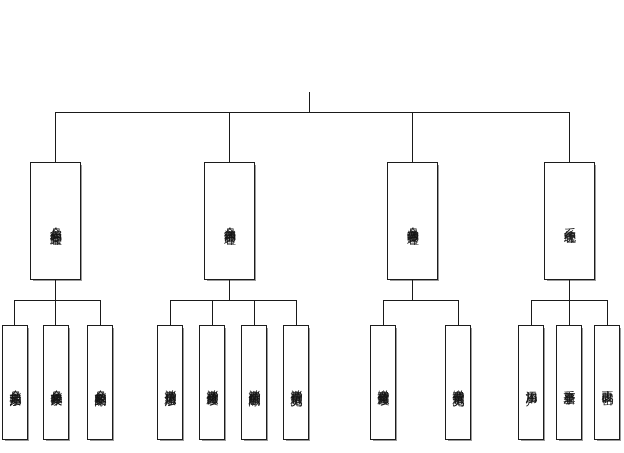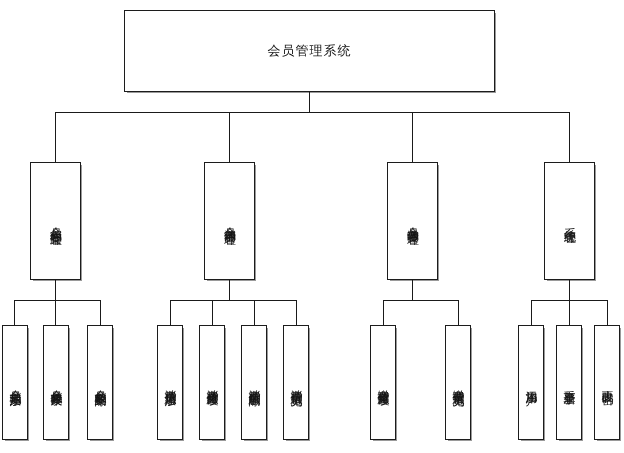--- a/index.html
+++ b/index.html
@@ -61,23 +61,20 @@
   .node.leaf .label {
     font-size: 12px;
     letter-spacing: 1px;
   }
 </style>
 </head>
 <body>
 
 <div id="diagram">
 
-  <div class="node root" style="left:124px; top:10px; width:371px; height:82px;">
-    <span class="label">会员管理系统</span>
-  </div>
 
   <div class="line v" style="left:309px; top:92px; height:21px;"></div>
 
   <div class="line h" style="left:55px; top:112px; width:515px;"></div>
 
   <div class="line v" style="left:55px; top:112px; height:50px;"></div>
   <div class="line v" style="left:229px; top:112px; height:50px;"></div>
   <div class="line v" style="left:412px; top:112px; height:50px;"></div>
   <div class="line v" style="left:569px; top:112px; height:50px;"></div>
 

